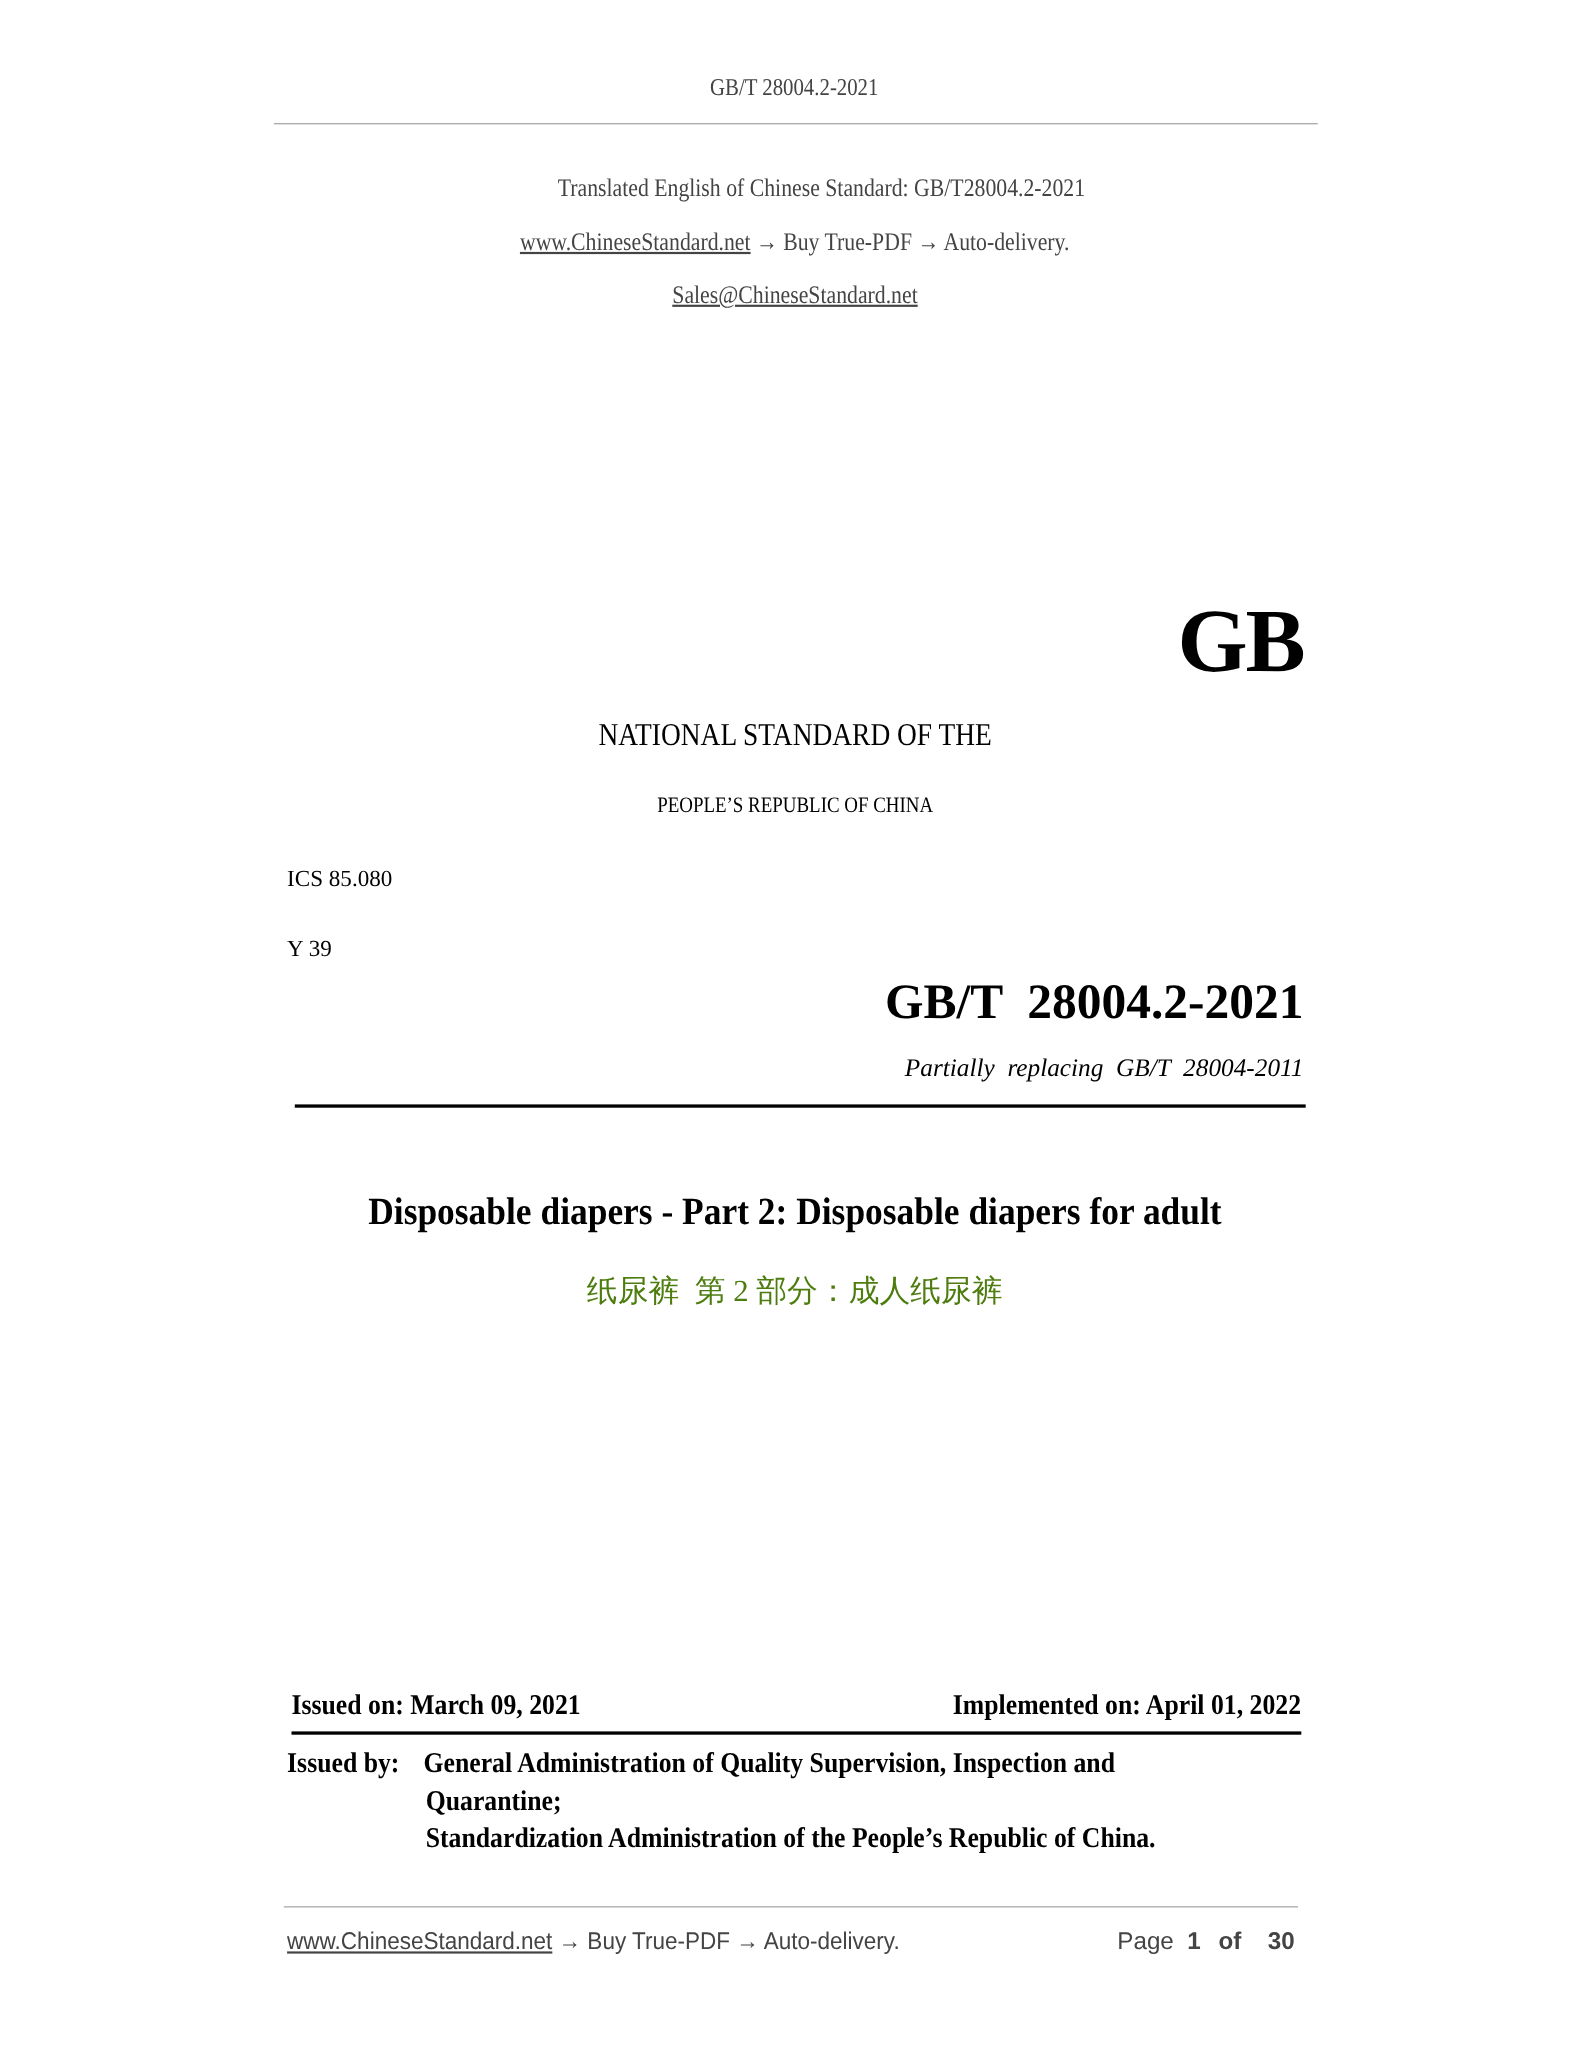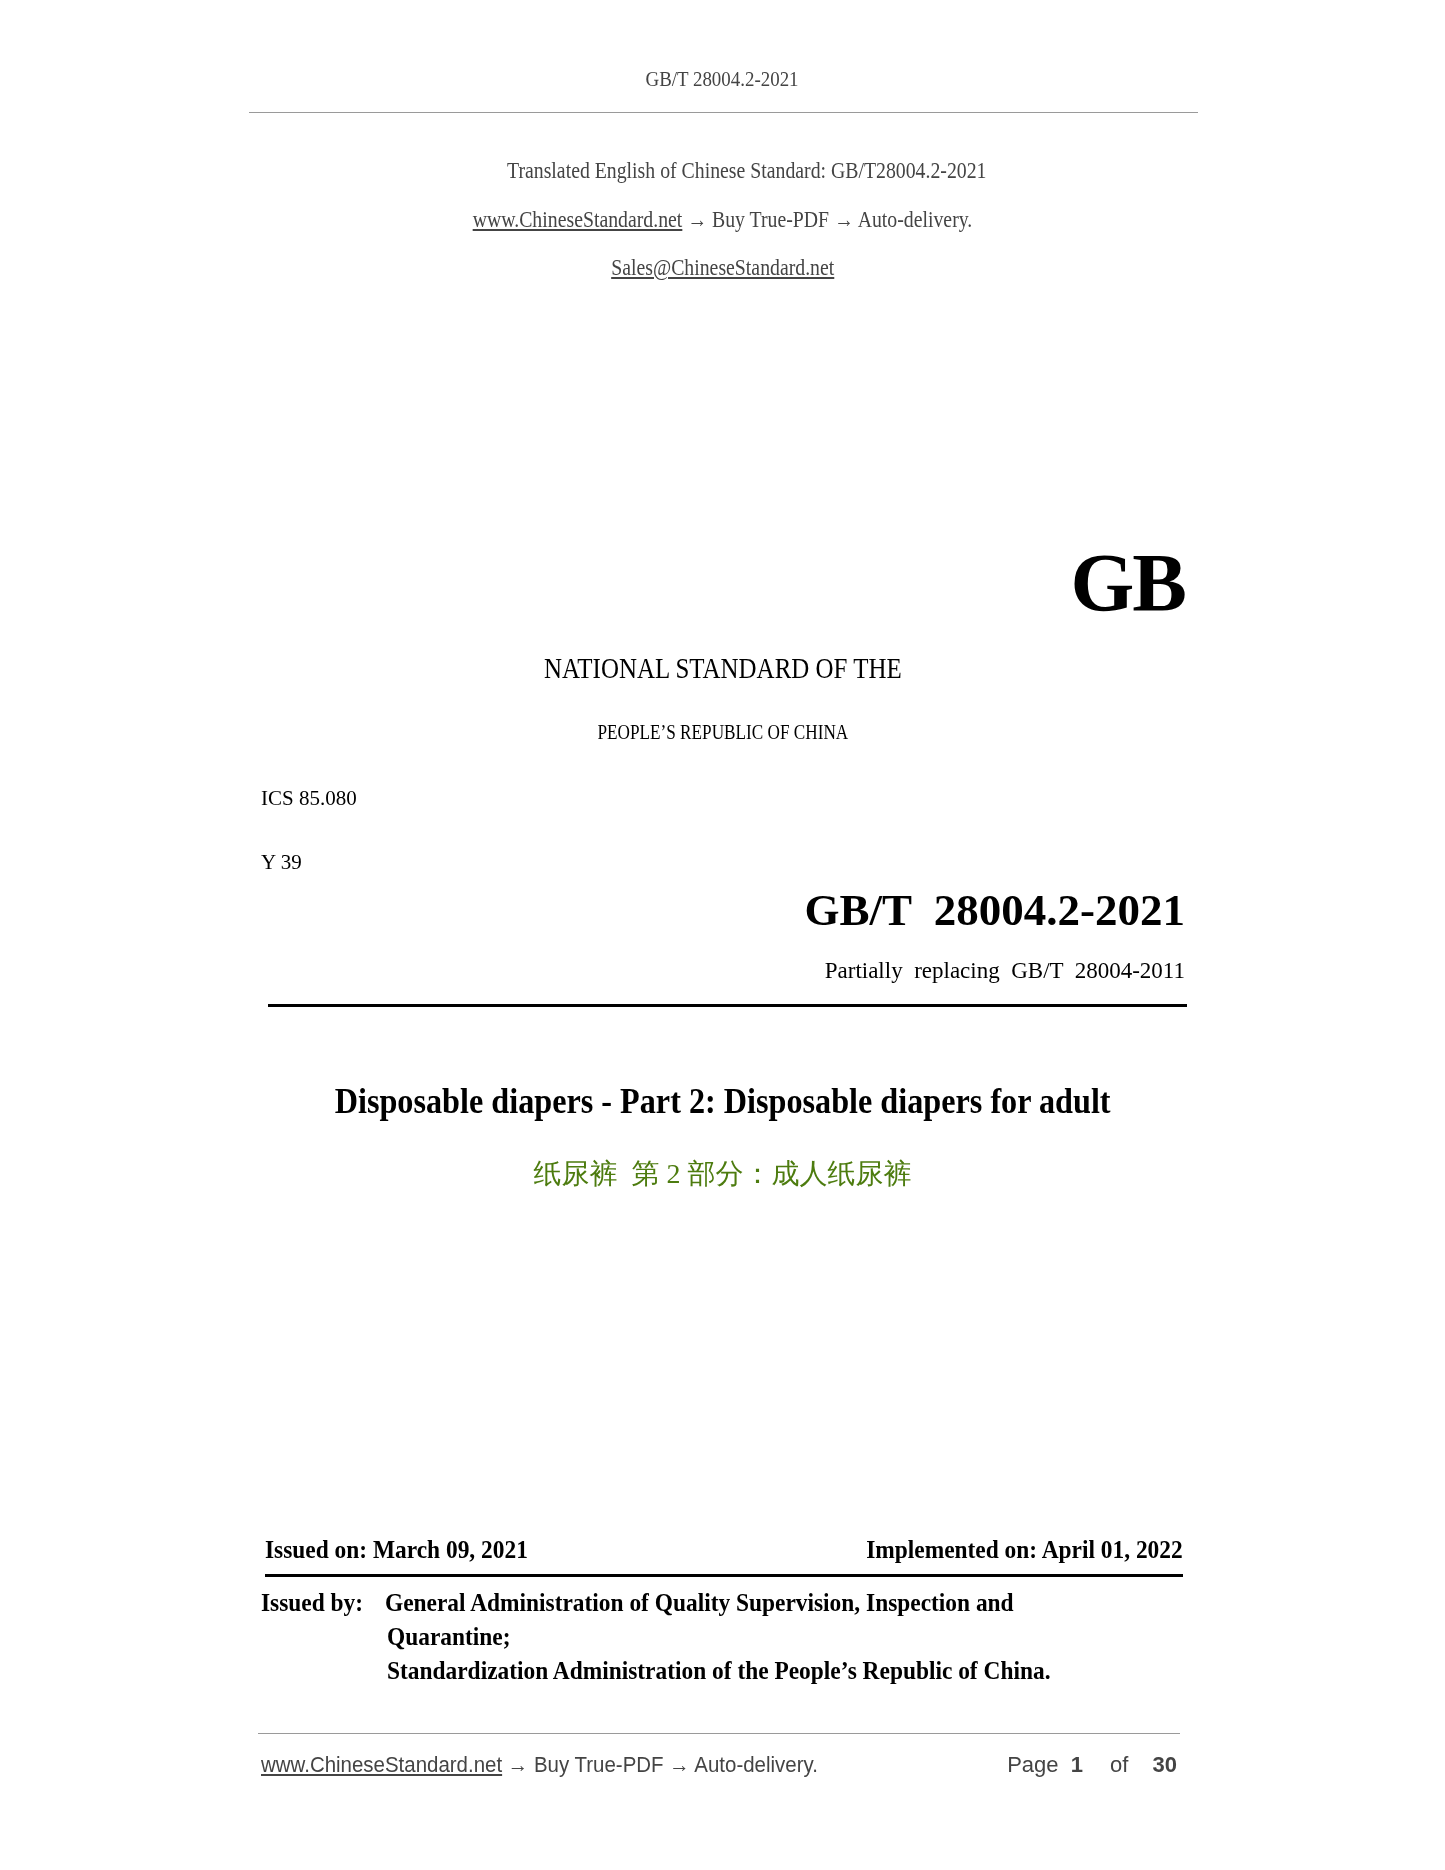--- a/index.html
+++ b/index.html
@@ -49,21 +49,21 @@
   <span class="narrow">NATIONAL STANDARD OF THE</span>
 </div>
 <div class="abs center" style="top:721px; font-size:20px;">
   <span class="narrow">PEOPLE’S REPUBLIC OF CHINA</span>
 </div>
 
 <div class="abs" style="top:786px; left:261px; font-size:21px;">ICS 85.080</div>
 <div class="abs" style="top:838px; left:261px; font-size:21px;margin-top:12px;">Y 39</div>
 
 <div class="abs bold" style="top:884px; right:260px; font-size:45px; white-space:pre;">GB/T  28004.2-2021</div>
-<div class="abs" style="top:958px; right:260px; font-size:23px; white-space:pre;">Partially  replacing  GB/T  28004-2011</div>
+<div class="abs" style="top:958px; right:260px; font-size:23px; white-space:pre;font-style:italic;">Partially  replacing  GB/T  28004-2011</div>
 
 <div class="rule thick" style="top:1004px; left:268px; width:919px;"></div>
 
 <div class="abs center bold" style="top:1082px; font-size:35px;">
   <span style="display:inline-block; transform:scaleX(0.92);">Disposable diapers - Part 2: Disposable diapers for adult</span>
 </div>
 <div class="abs center" style="top:1155px; font-size:28px; white-space:pre; color:#4d7c0f;">纸尿裤  第 2 部分：成人纸尿裤</div>
 
 <div class="abs bold" style="top:1535px; left:265px; font-size:26px;">
   <span style="display:inline-block; transform:scaleX(0.9); transform-origin:left;">Issued on: March 09, 2021</span>
@@ -92,15 +92,15 @@
     <span class="link">www.ChineseStandard.net</span>
     <span>→</span>
     <span>Buy True-PDF</span>
     <span>→</span>
     <span>Auto-delivery.</span>
   </span>
 </div>
 <div class="abs sans grey" style="top:1752px; right:268px; font-size:22px;">
   <span>Page</span>
   <span class="bold" style="margin-left:6px;">1</span>
-  <span style="margin-left:21px;">of</span>
+  <span style="margin-left:10px;font-weight:bold;">of</span>
   <span class="bold" style="margin-left:18px;">30</span>
 </div>
 
 </body></html>

